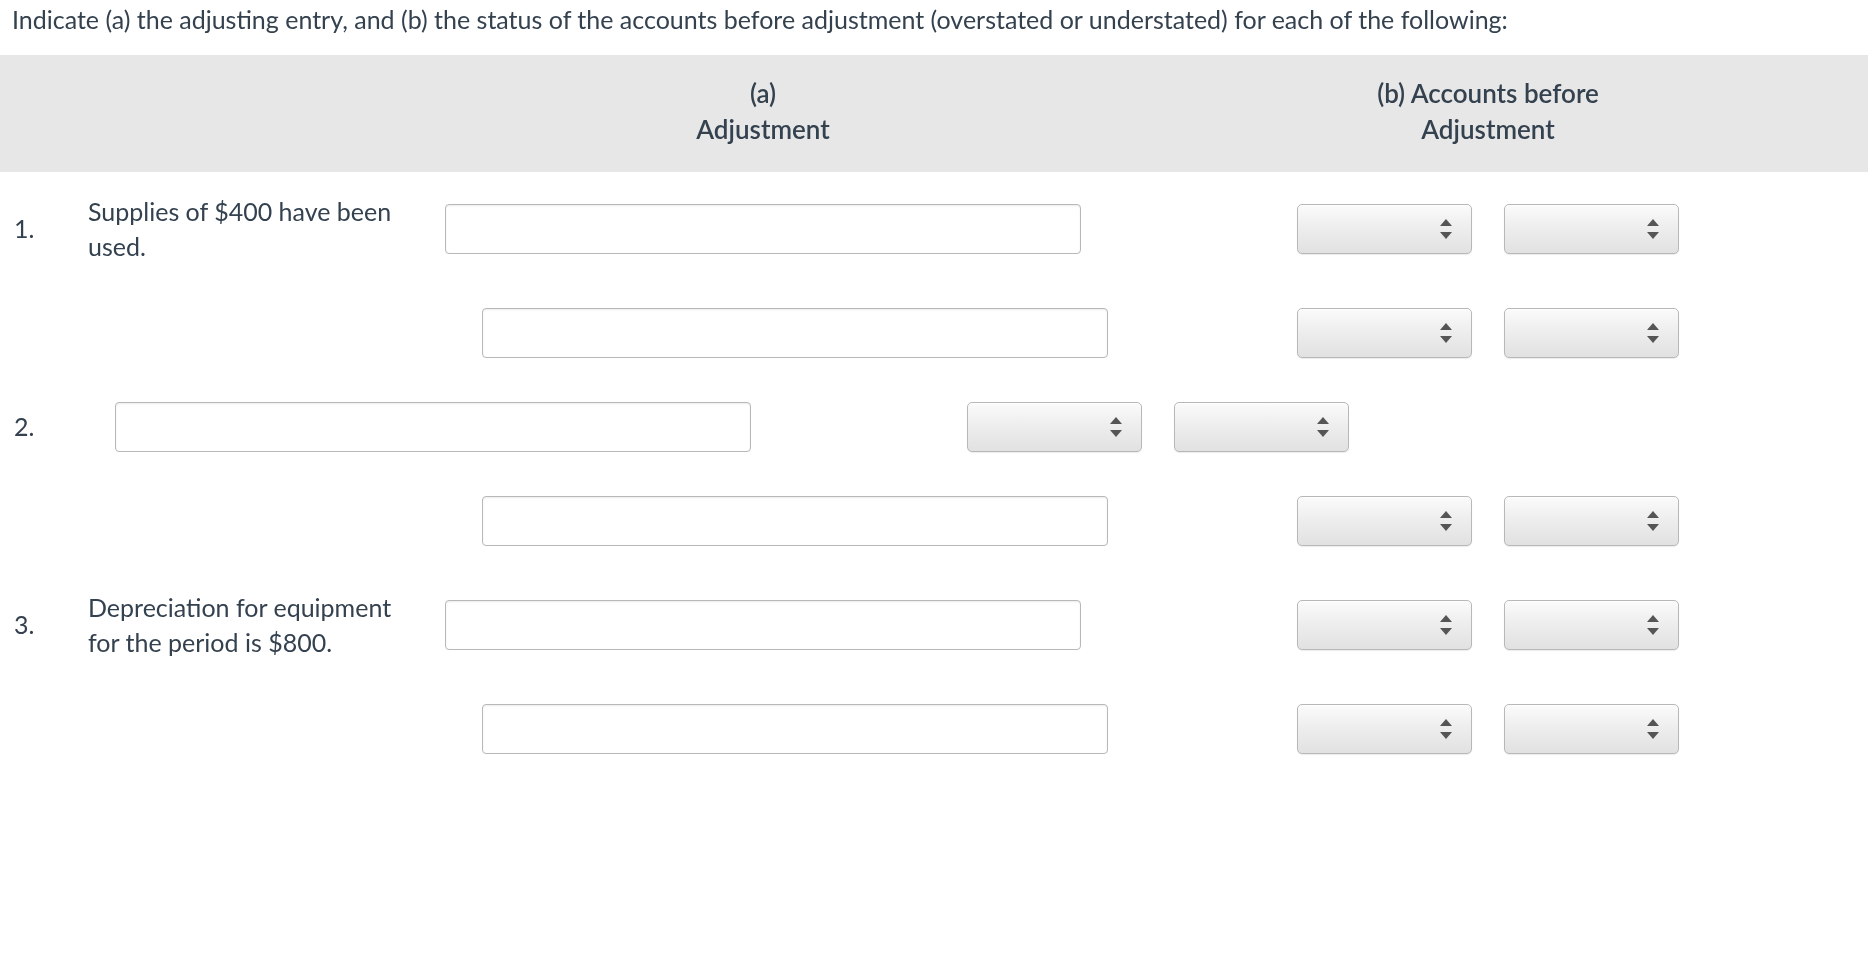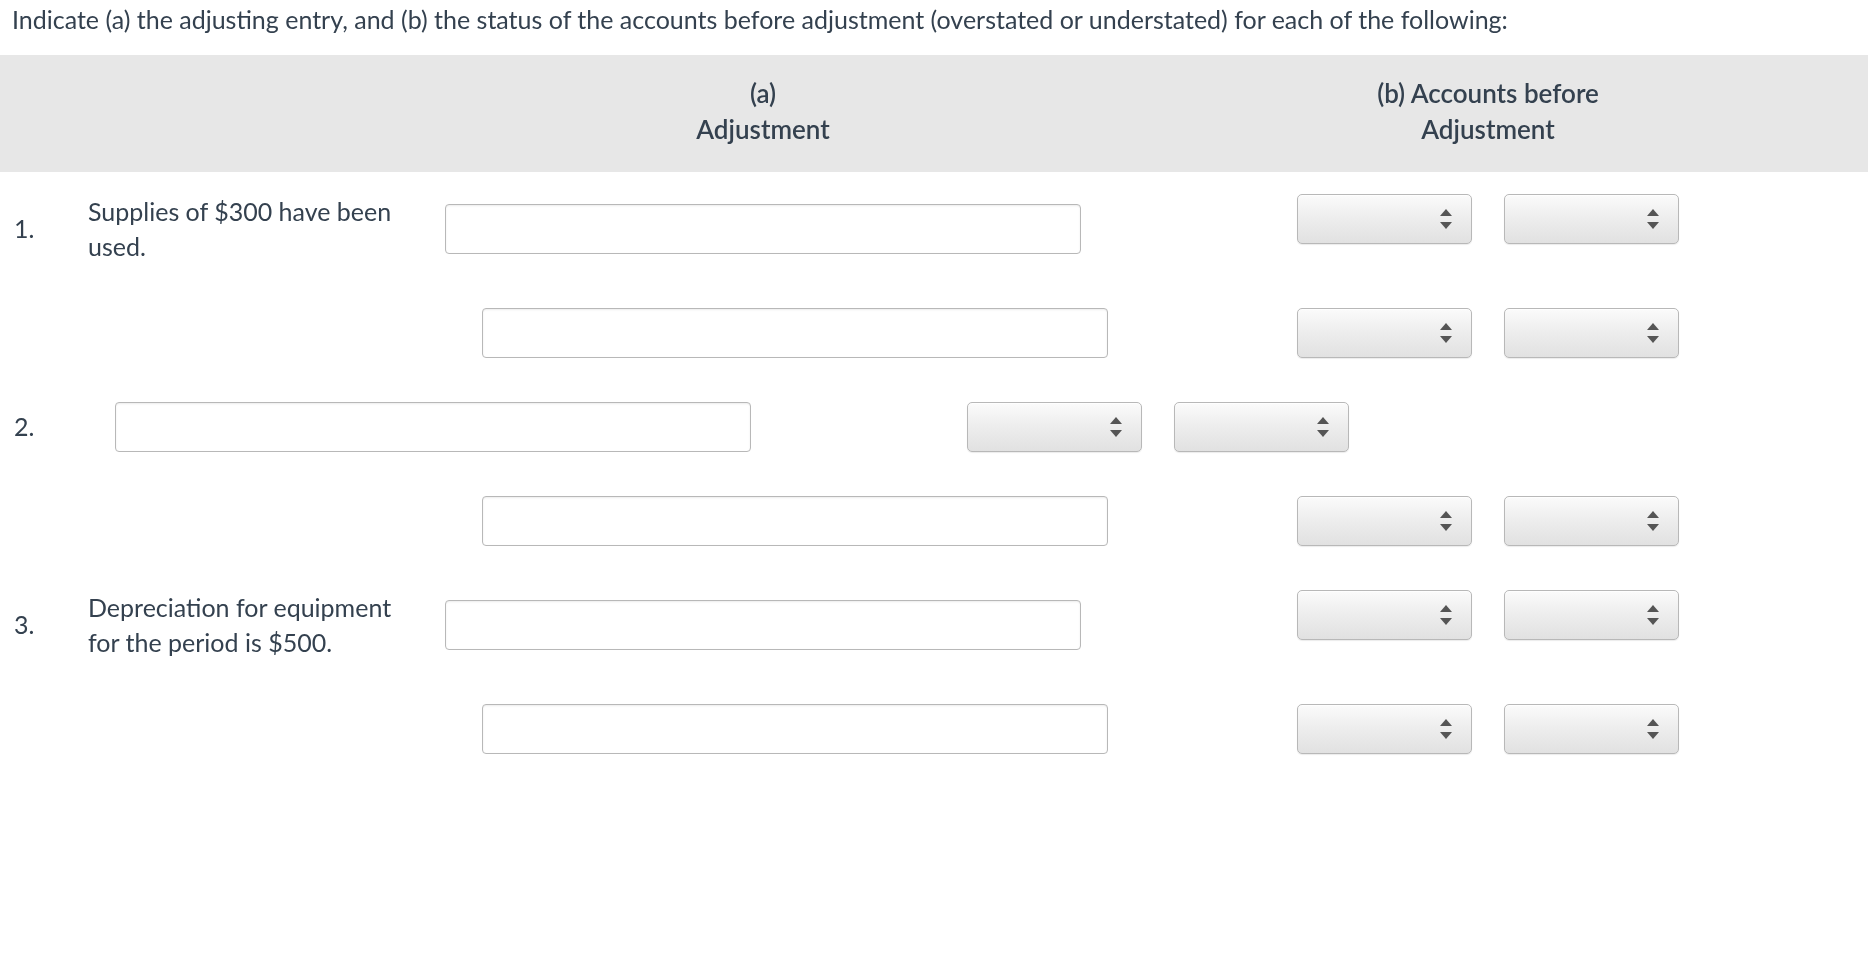--- a/index.html
+++ b/index.html
@@ -39,21 +39,21 @@
   }
   .col-adjust {
     width: 690px;
     display: flex;
     align-items: center;
     justify-content: center;
   }
   .col-b {
     width: 760px;
     display: flex;
-    align-items: flex-start;
+    align-items: center;
     justify-content: center;
     gap: 32px;
   }
   .hdr {
     text-align: center;
     font-weight: 600;
     font-size: 26px;
     line-height: 1.4;
   }
   .body-row {
@@ -127,21 +127,21 @@
     <div class="col-b hdr">
       <div>
         <div>(b) Accounts before</div>
         <div>Adjustment</div>
       </div>
     </div>
   </div>
 
   <div class="table-row body-row">
     <div class="col-num">1.</div>
-    <div class="col-desc">Supplies of $300 have been used.</div>
+    <div class="col-desc">Supplies of $400 have been used.</div>
     <div class="col-adjust">
       <input type="text" class="text-input" value="" style="">
     </div>
     <div class="col-b">
       <div class="select-box">
         <span class="spinner">
             <span class="tri-up"></span>
             <span class="tri-down"></span>
           </span>
       </div>
@@ -214,21 +214,21 @@
         <span class="spinner">
             <span class="tri-up"></span>
             <span class="tri-down"></span>
           </span>
       </div>
     </div>
   </div>
 
   <div class="table-row body-row">
     <div class="col-num">3.</div>
-    <div class="col-desc">Depreciation for equipment for the period is $500.</div>
+    <div class="col-desc">Depreciation for equipment for the period is $800.</div>
     <div class="col-adjust">
       <input type="text" class="text-input" value="" style="">
     </div>
     <div class="col-b">
       <div class="select-box">
         <span class="spinner">
             <span class="tri-up"></span>
             <span class="tri-down"></span>
           </span>
       </div>

